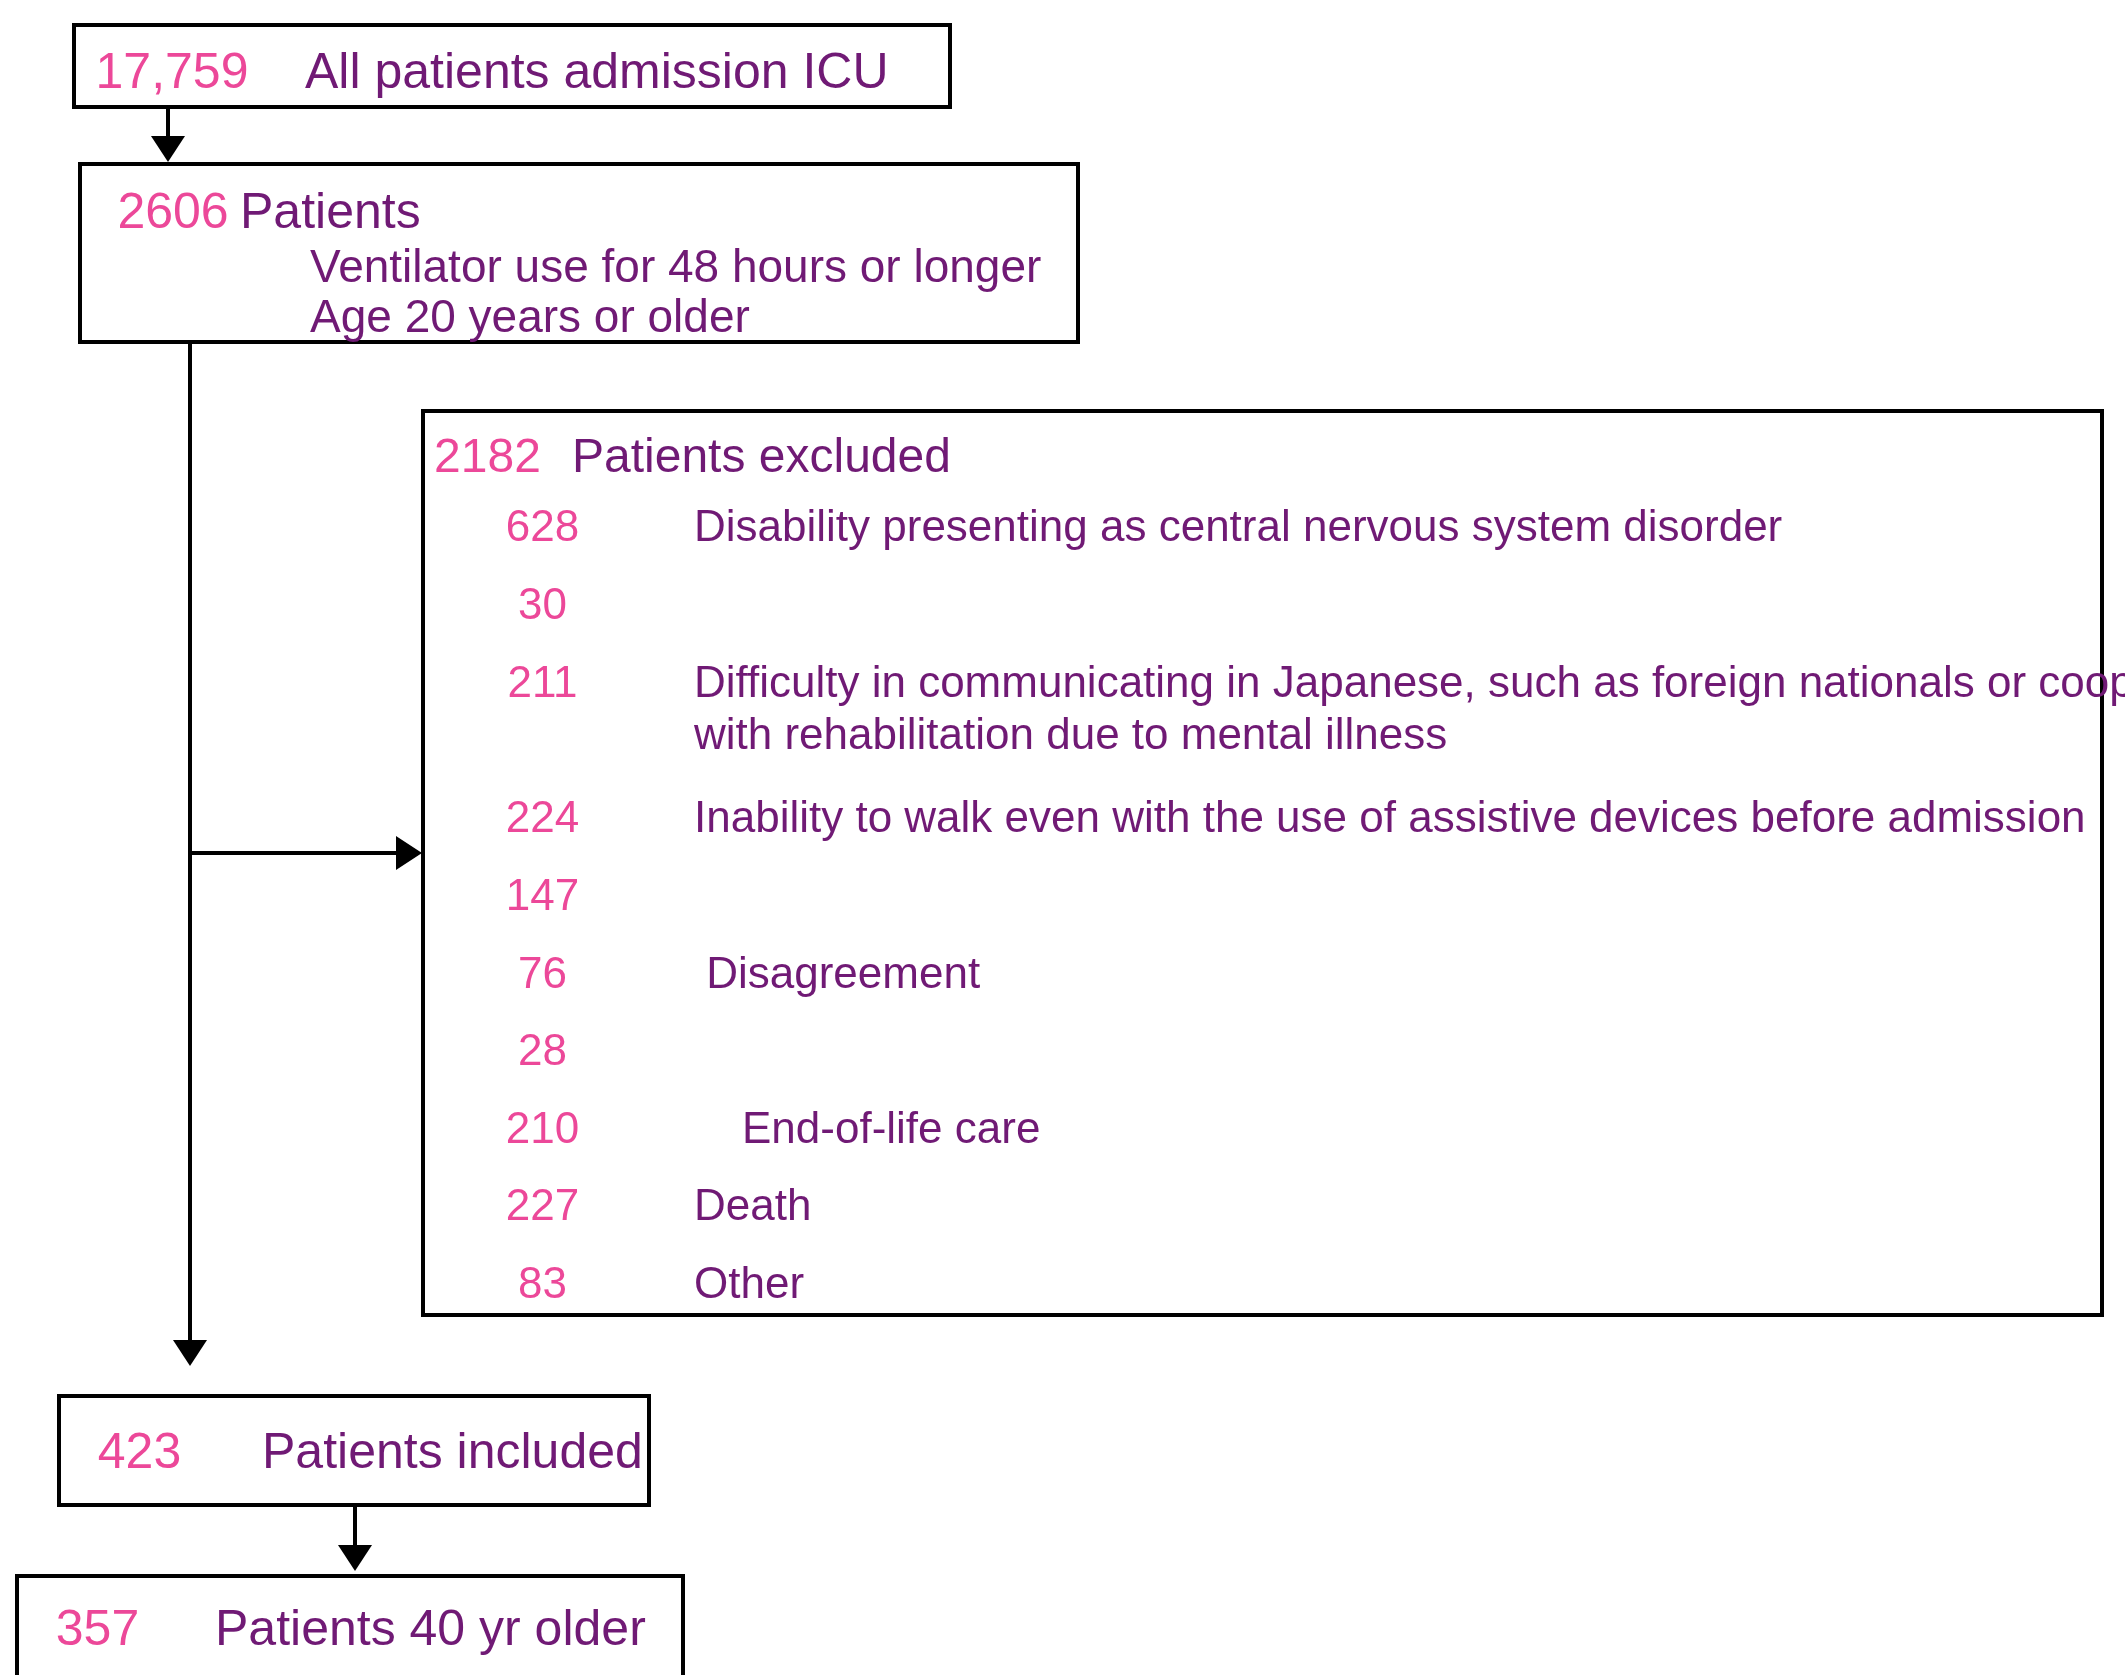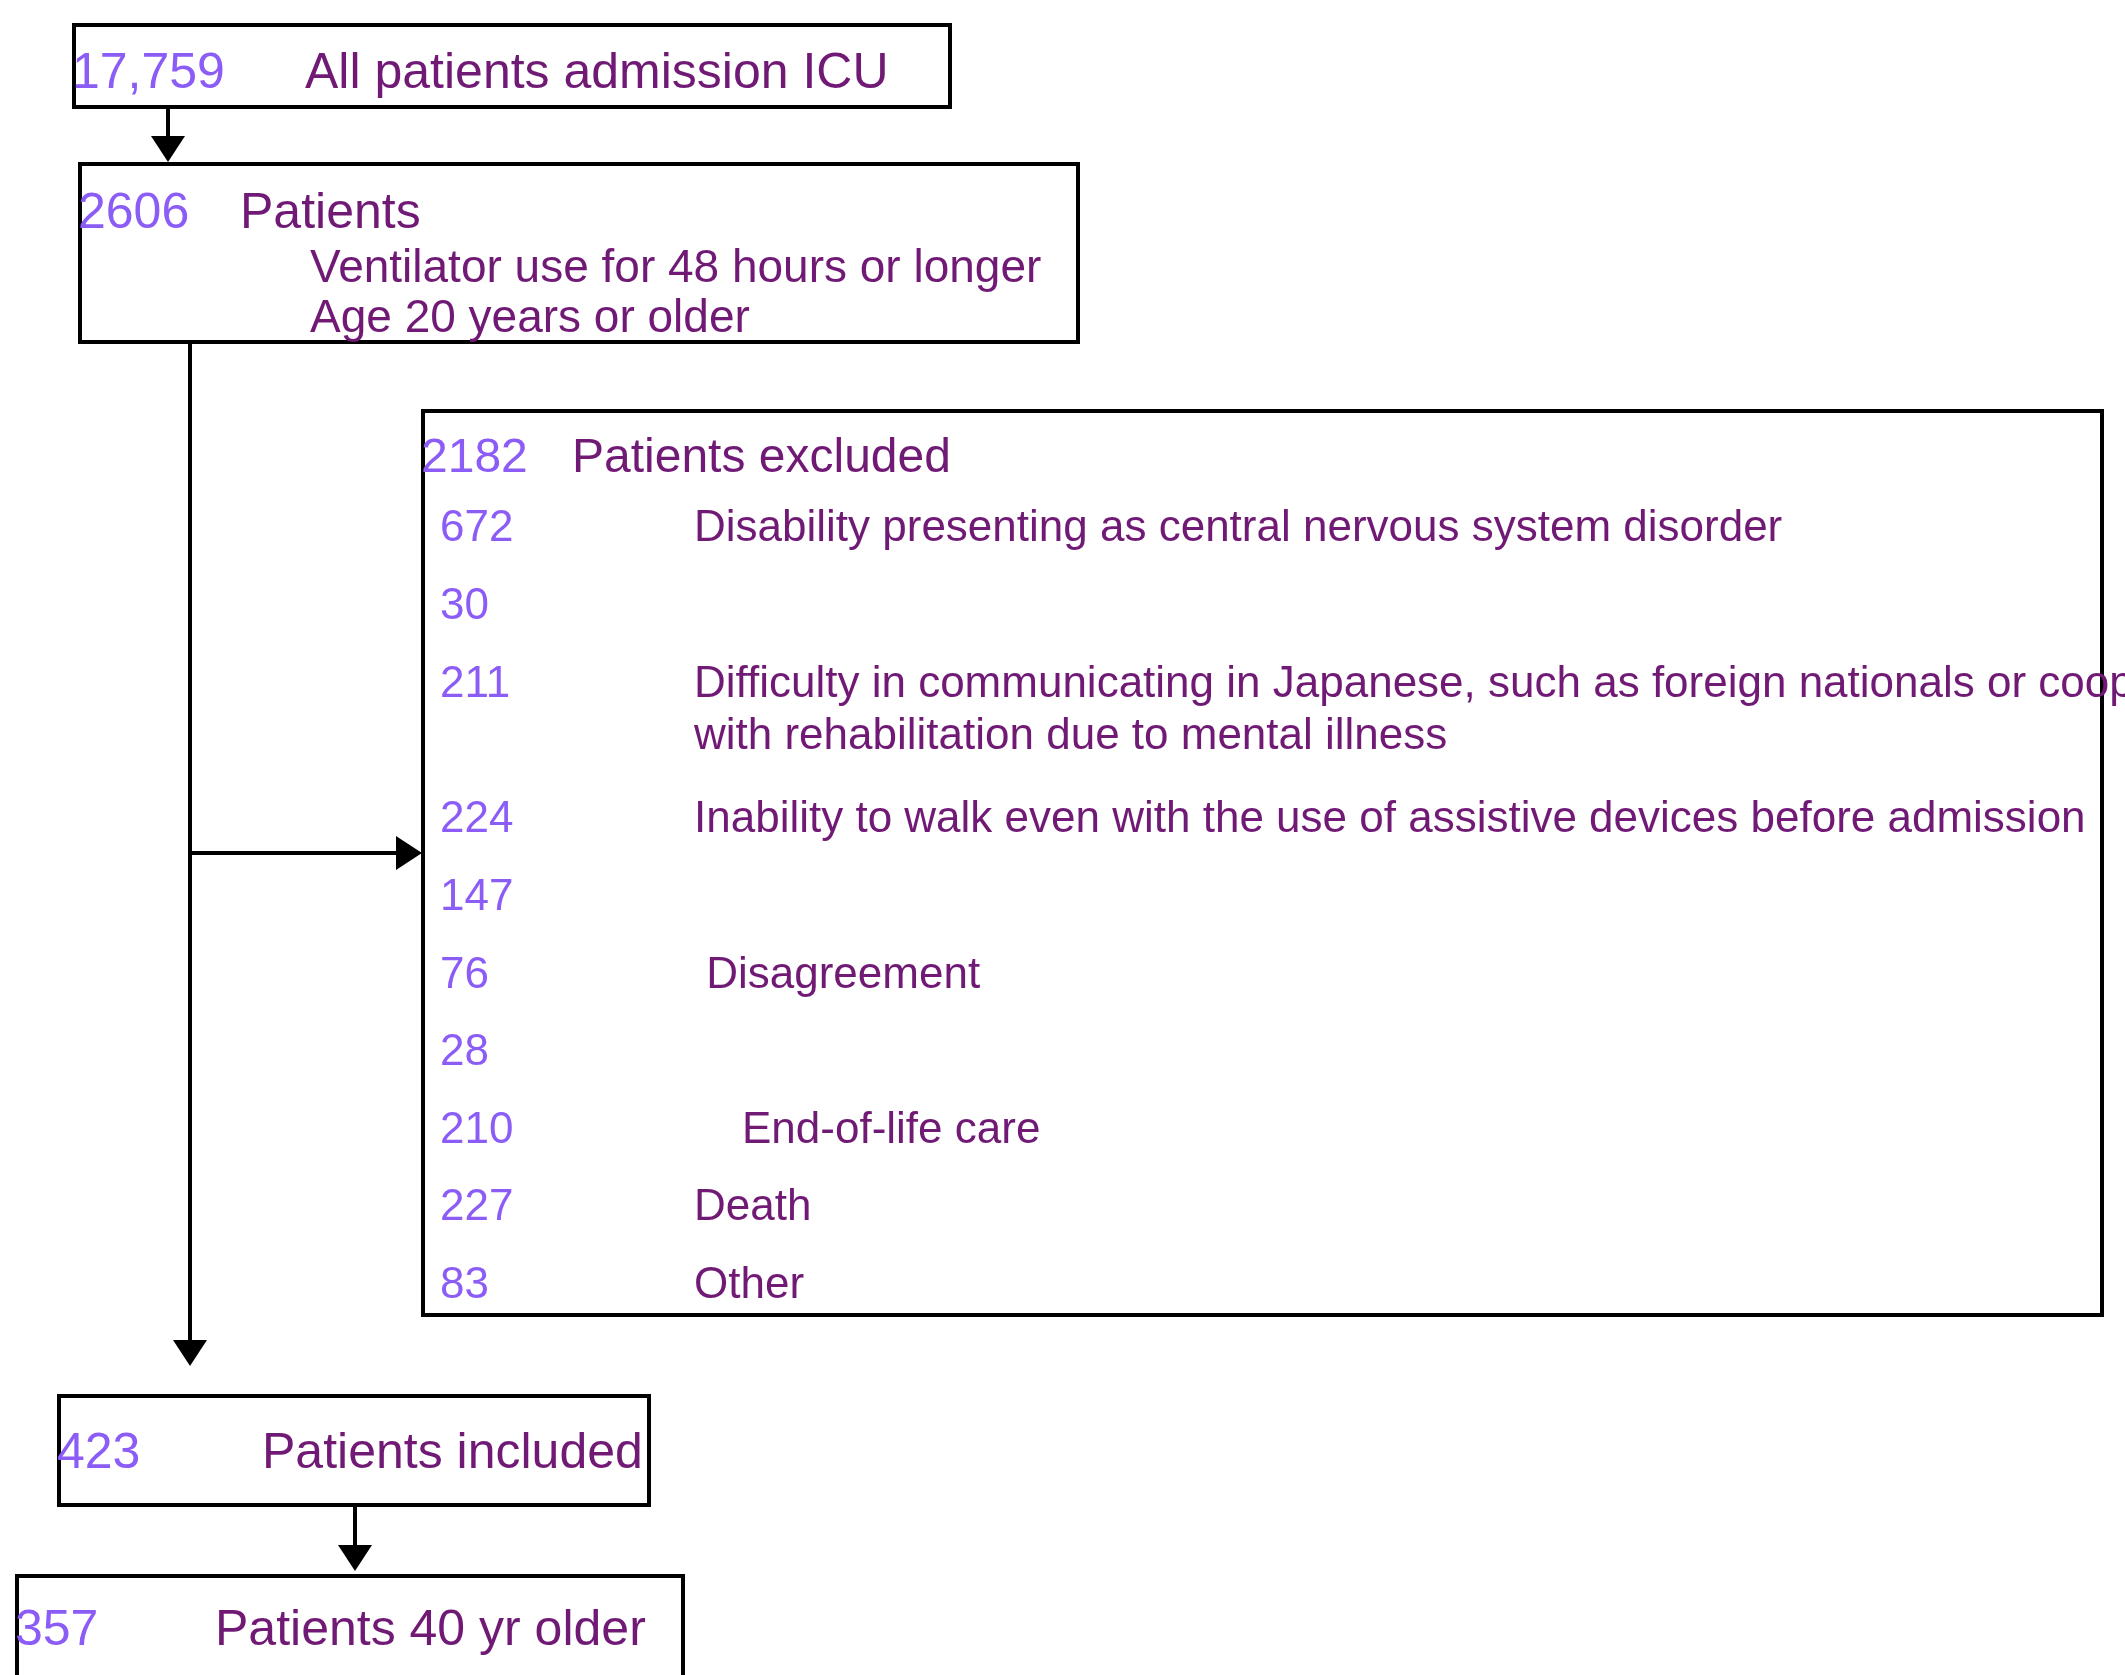--- a/index.html
+++ b/index.html
@@ -27,23 +27,23 @@
   .txt {
     position: absolute;
     white-space: pre;
     line-height: 1.0;
     font-family: Liberation Sans, sans-serif;
     color: #701a75;
   }
   .num {
     position: absolute;
     white-space: pre;
-    text-align: left;
+    text-align: center;
     font-family: "Liberation Sans", sans-serif;
-    color: #8b5cf6;
+    color: #ec4899;
     line-height: 1.0;
   }
   .vline {
     position: absolute;
     background: #000000;
     width: 4px;
   }
   .hline {
     position: absolute;
     background: #000000;
@@ -93,21 +93,21 @@
   <div class="arrow-down" style="left:173px; top:1340px;"></div>
 
   <div class="hline" style="left:188px; top:851px; width:212px;"></div>
   <div class="arrow-right" style="left:396px; top:836px;"></div>
 
   <div class="box" style="left:421px; top:409px; width:1683px; height:908px;"></div>
 
   <div class="num s-excl" style="left:421px; top:432px; width:133px;">2182</div>
   <div class="txt s-excl" style="left:572px; top:432px;">Patients excluded</div>
 
-  <div class="num s-item" style="left:440px; top:504px; width:205px;">672</div>
+  <div class="num s-item" style="left:440px; top:504px; width:205px;">628</div>
   <div class="txt s-item" style="left:694px; top:504px;">Disability presenting as central nervous system disorder</div>
 
   <div class="num s-item" style="left:440px; top:582px; width:205px;">30</div>
 
   <div class="num s-item" style="left:440px; top:660px; width:205px;">211</div>
   <div class="txt s-item" style="left:694px; top:660px;">Difficulty in communicating in Japanese, such as foreign nationals or cooperating</div>
   <div class="txt s-item" style="left:694px; top:712px;">with rehabilitation due to mental illness</div>
 
   <div class="num s-item" style="left:440px; top:795px; width:205px;">224</div>
   <div class="txt s-item" style="left:694px; top:795px;">Inability to walk even with the use of assistive devices before admission</div>

